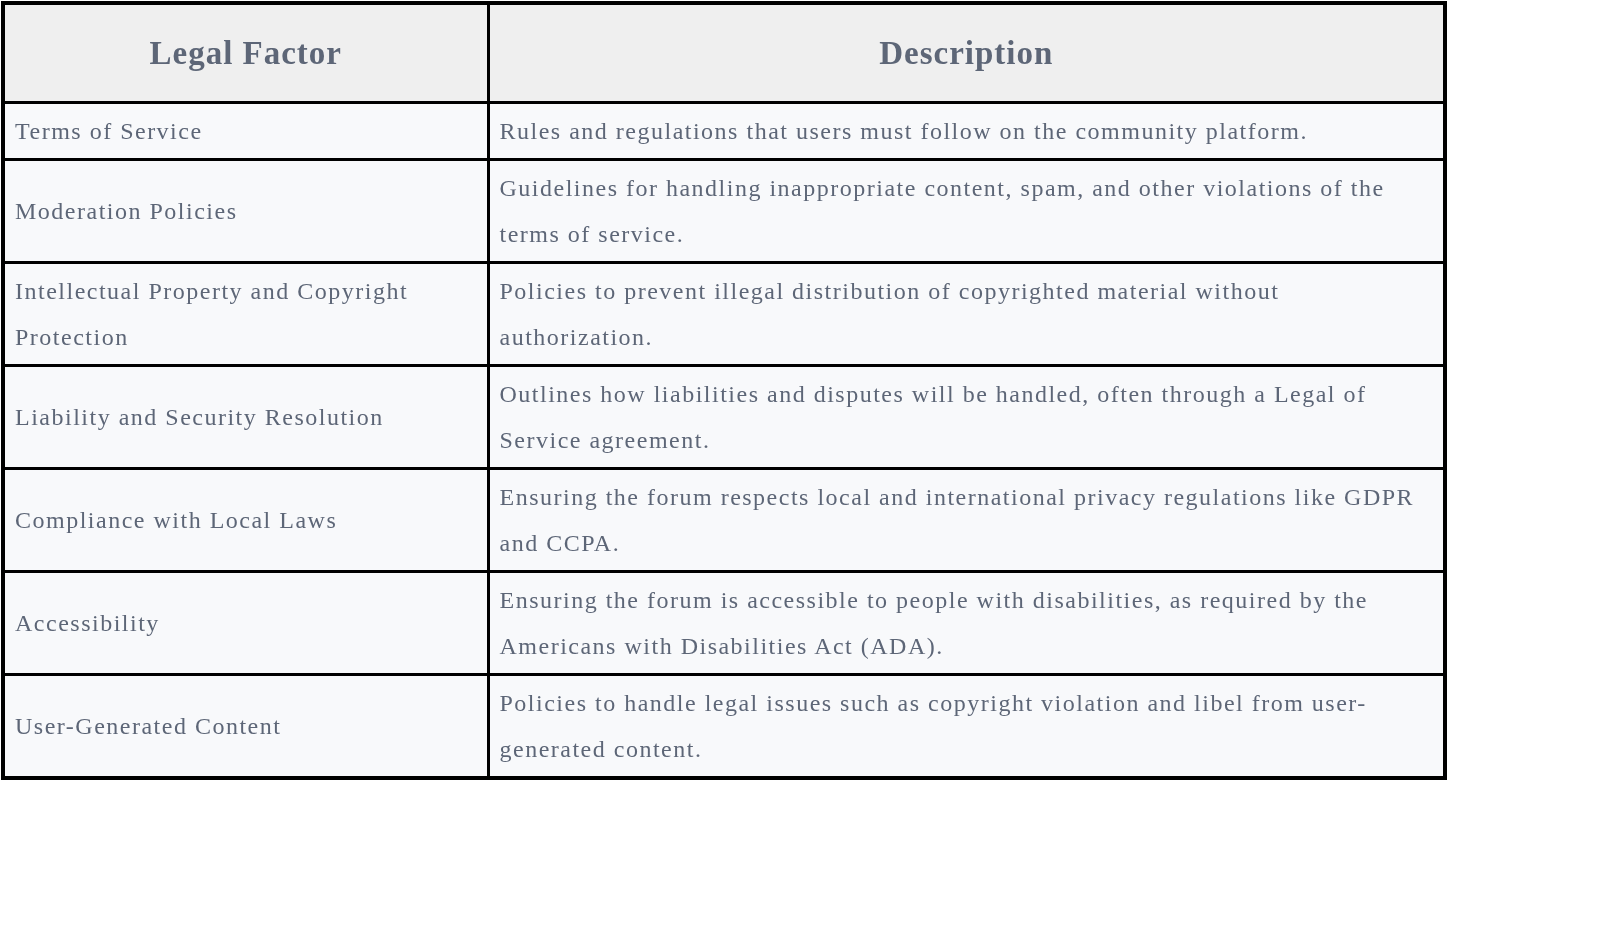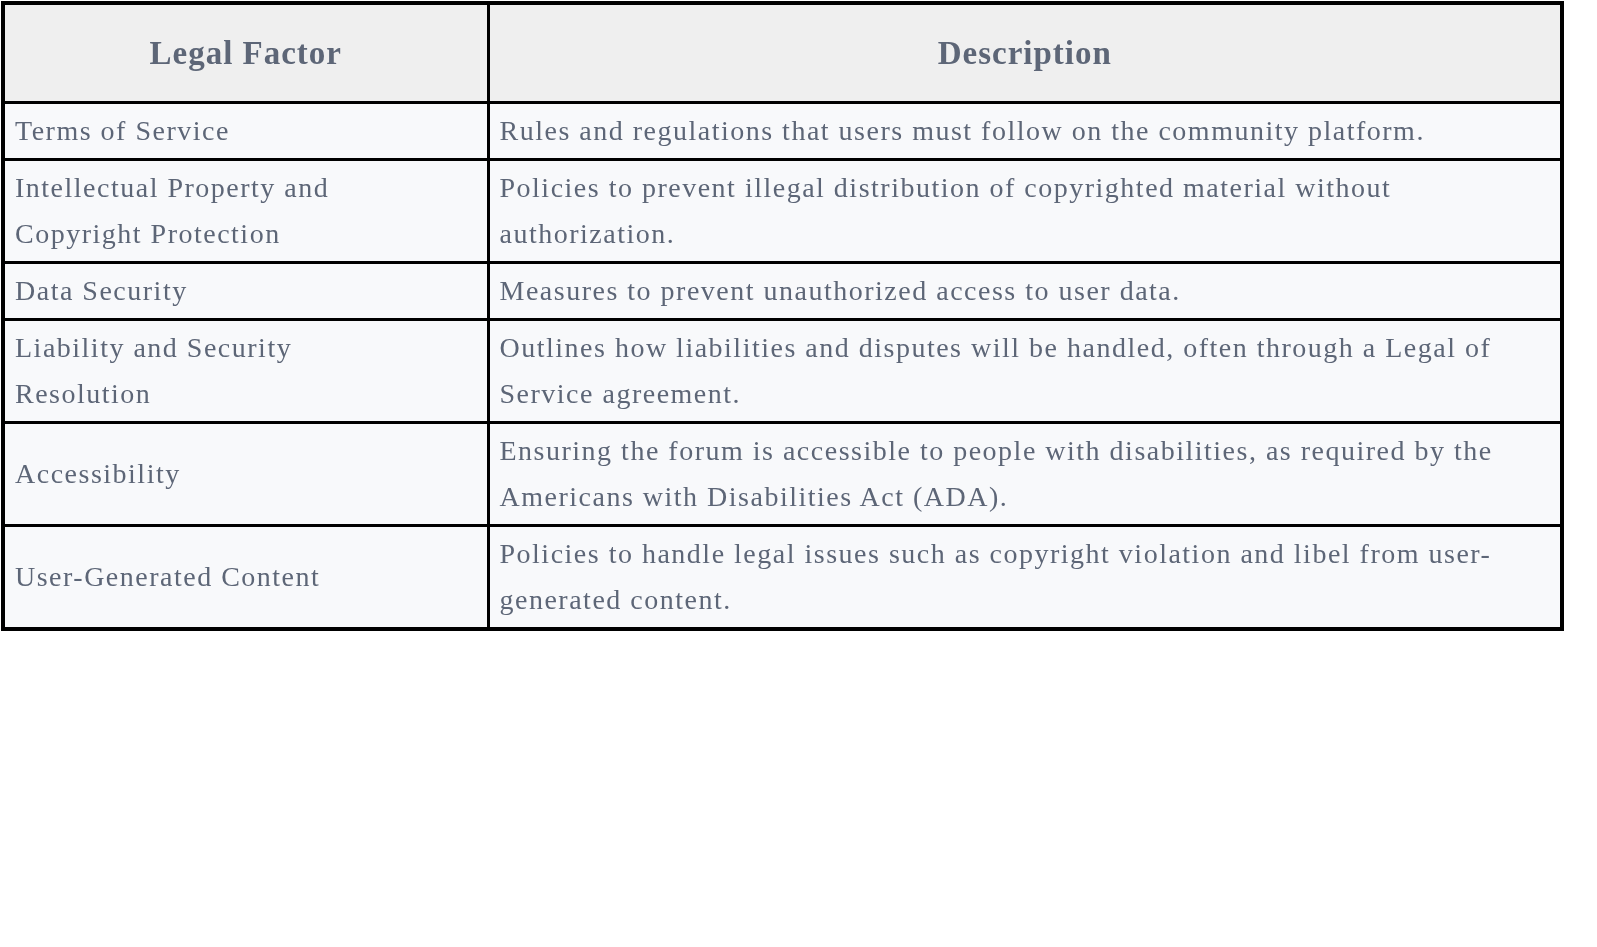--- a/index.html
+++ b/index.html
@@ -11,21 +11,21 @@
   }
   * { box-sizing: border-box; }
   html, body {
     margin: 0;
     padding: 0;
     background: var(--page-bg);
   }
   table.legal-table {
     border-collapse: collapse;
     table-layout: fixed;
-    width: 1563px;
+    width: 1446px;
     margin: 1px;
     border: 4px solid var(--border);
     font-family: "Liberation Serif", "DejaVu Serif", serif;
     color: var(--text);
   }
   col.col-factor { width: 485px; }
   th, td {
     border: 3px solid var(--border);
     overflow: hidden;
   }
@@ -34,21 +34,21 @@
     font-size: 33px;
     font-weight: bold;
     line-height: 46px;
     padding: 25px 4px;
     text-align: center;
     letter-spacing: 1px;
     color: var(--text);
   }
   td {
     background: var(--row-bg);
-    font-size: 28px;
+    font-size: 24px;
     line-height: 46px;
     letter-spacing: 1.5px;
     padding: 4px 10px;
     vertical-align: middle;
     text-align: left;
   }
   td.factor-cell {
     
     padding-right: 50px;
   }
@@ -66,30 +66,34 @@
       <th>Legal Factor</th>
       <th>Description</th>
     </tr>
   </thead>
   <tbody>
       <tr>
         <td class="factor-cell">Terms of Service</td>
         <td class="desc-cell">Rules and regulations that users must follow on the community platform.</td>
       </tr>
       <tr>
+        <td class="factor-cell">Moderation Policies</td>
+        <td class="desc-cell">Guidelines for handling inappropriate content, spam, and other violations of the terms of service.</td>
+      </tr>
+      <tr>
         <td class="factor-cell">Intellectual Property and Copyright Protection</td>
         <td class="desc-cell">Policies to prevent illegal distribution of copyrighted material without authorization.</td>
       </tr>
       <tr>
-        <td class="factor-cell">Data Security</td>
-        <td class="desc-cell">Measures to prevent unauthorized access to user data.</td>
+        <td class="factor-cell">Liability and Security Resolution</td>
+        <td class="desc-cell">Outlines how liabilities and disputes will be handled, often through a Legal of Service agreement.</td>
       </tr>
       <tr>
-        <td class="factor-cell">Liability and Security Resolution</td>
-        <td class="desc-cell">Outlines how liabilities and disputes will be handled, often through a Legal of Service agreement.</td>
+        <td class="factor-cell">Compliance with Local Laws</td>
+        <td class="desc-cell">Ensuring the forum respects local and international privacy regulations like GDPR and CCPA.</td>
       </tr>
       <tr>
         <td class="factor-cell">Accessibility</td>
         <td class="desc-cell">Ensuring the forum is accessible to people with disabilities, as required by the Americans with Disabilities Act (ADA).</td>
       </tr>
       <tr>
         <td class="factor-cell">User-Generated Content</td>
         <td class="desc-cell">Policies to handle legal issues such as copyright violation and libel from user-generated content.</td>
       </tr>
     </tbody>

